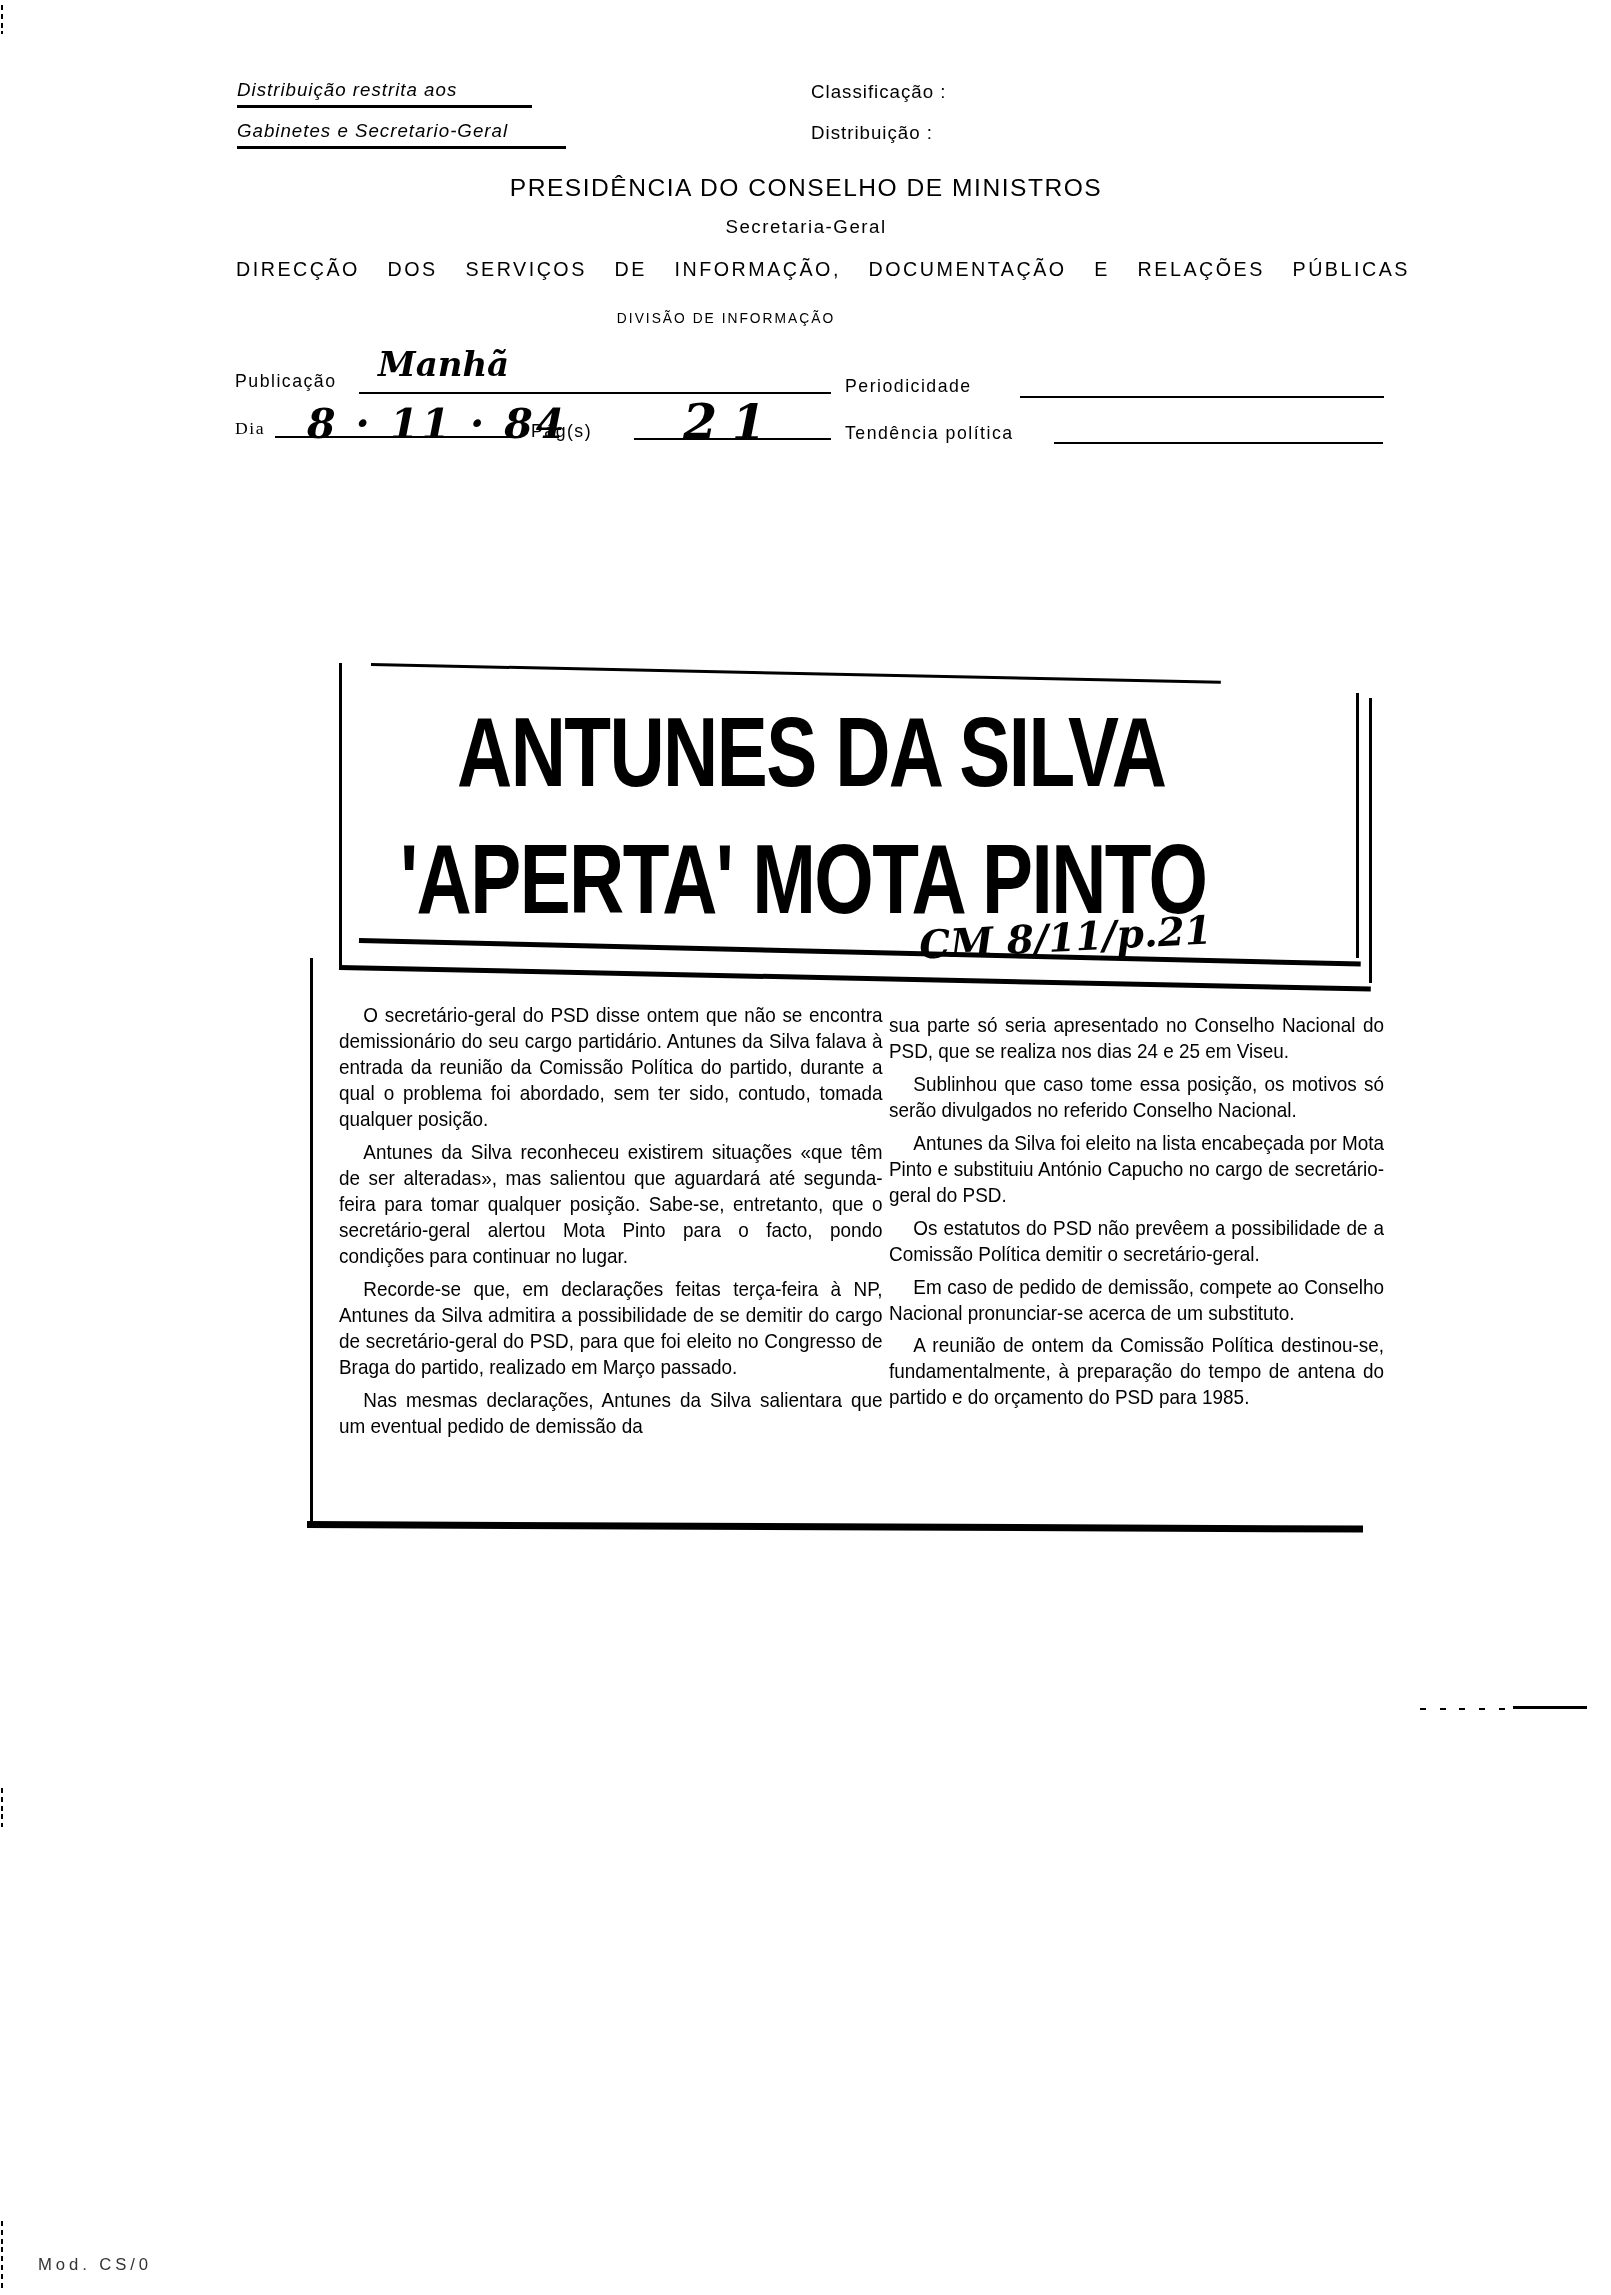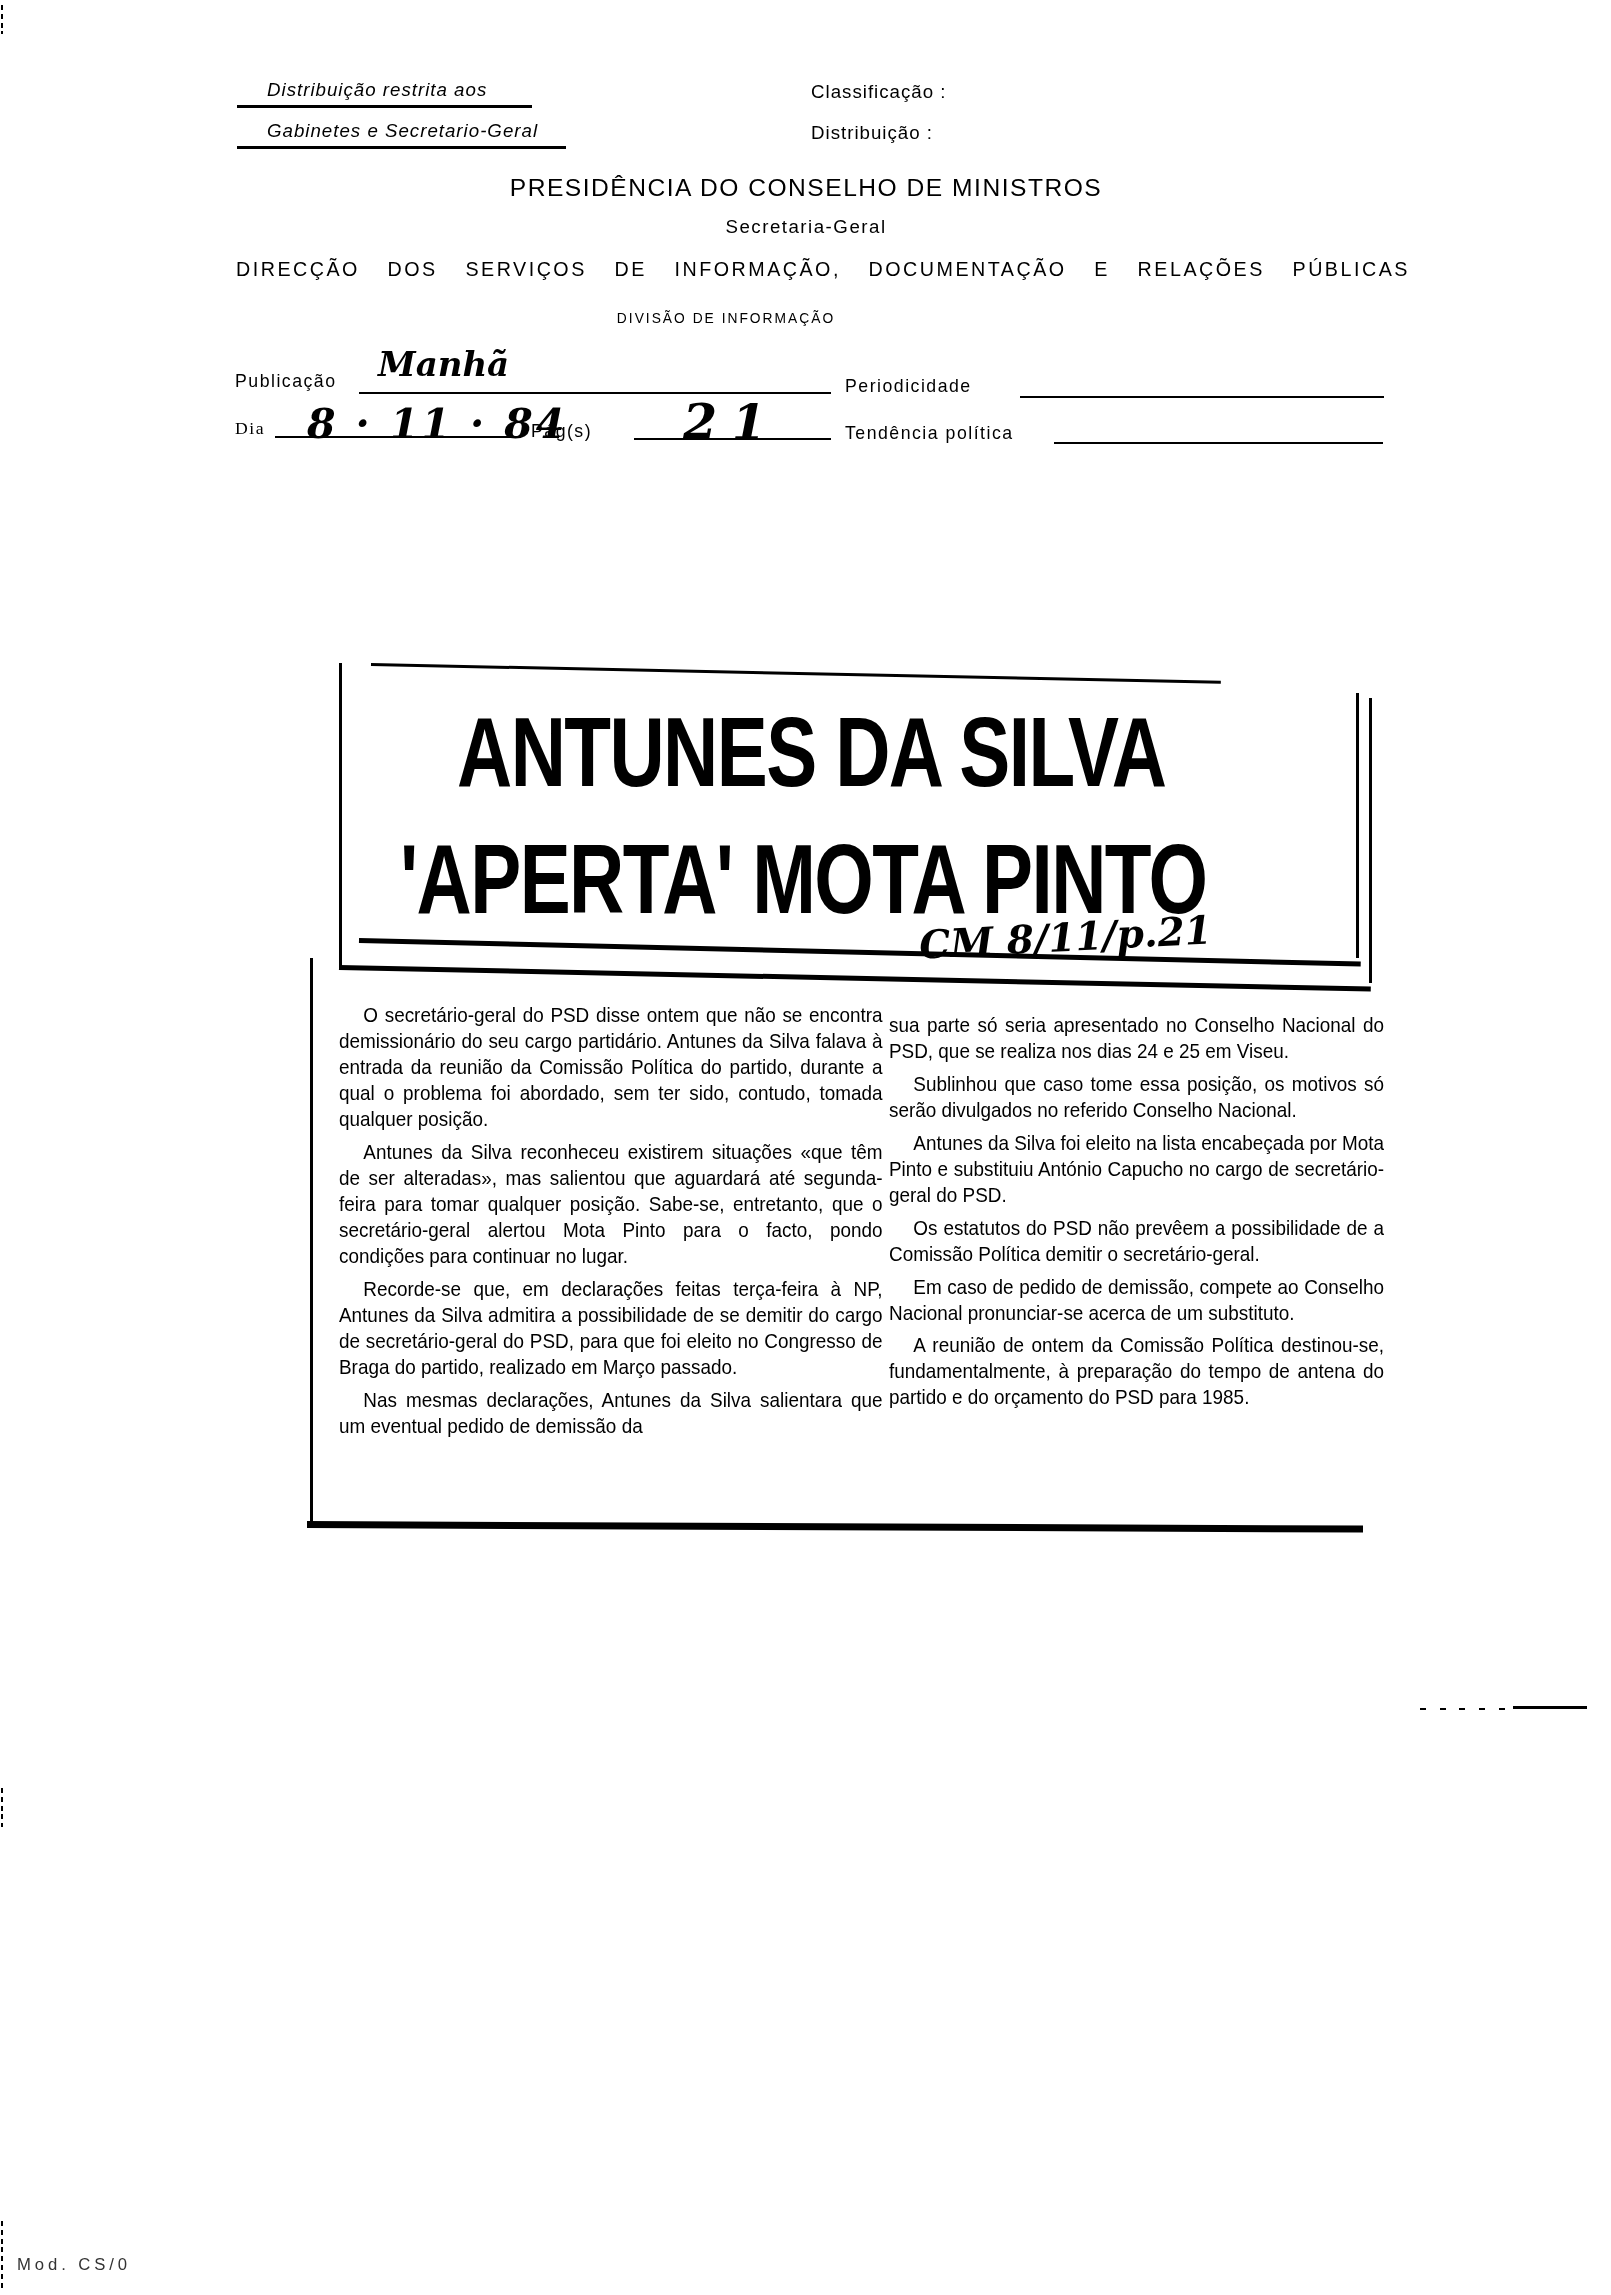--- a/index.html
+++ b/index.html
@@ -3,21 +3,21 @@
 <meta charset="utf-8">
 <style>
   html, body { margin: 0; padding: 0; background: #ffffff; }
   body { width: 1612px; height: 2295px; position: relative; overflow: hidden; color: #000; font-family: "Liberation Sans", sans-serif; }
   .abs { position: absolute; }
 
   
   .margin-line { position: absolute; left: 1px; width: 2px; background: repeating-linear-gradient(#000 0 4.9px, transparent 4.9px 8.8px); }
 
   
-  .restrict { font-size: 18.7px; font-style: italic; letter-spacing: 1px; margin-left: 30px; }
+  .restrict { font-size: 18.7px; font-style: italic; letter-spacing: 1px; }
   .restrict-line { position: absolute; height: 2.5px; background: #000; }
   .meta-label { font-size: 18.7px; letter-spacing: 1px; }
   .org-title { font-size: 24.6px; letter-spacing: 1.5px; text-align: center; width: 1612px; left: 0; }
   .org-sub { font-size: 18.7px; letter-spacing: 1.5px; text-align: center; width: 1612px; left: 0; }
   .direccao { font-size: 19.7px; letter-spacing: 2.5px; word-spacing: 19.7px; left: 236px; width: 1150px; white-space: nowrap; }
   .divisao { font-size: 13.8px; letter-spacing: 2px; text-align: center; width: 1452px; left: 0; }
 
   .form-label { font-size: 17.7px; letter-spacing: 1.5px; }
   .form-line { position: absolute; height: 2px; background: #000; }
   .handwriting { font-family: "DejaVu Serif", serif; font-style: italic; font-weight: bold; }
@@ -99,14 +99,14 @@
   <p>Os estatutos do PSD não prevêem a possibilidade de a Comissão Política demitir o secretário-geral.</p>
   <p>Em caso de pedido de demissão, compete ao Conselho Nacional pronunciar-se acerca de um substituto.</p>
   <p>A reunião de ontem da Comissão Política destinou-se, fundamentalmente, à preparação do tempo de antena do partido e do orçamento do PSD para 1985.</p>
 </div>
 
 <div class="rule-bottom" style="left:307px;top:1521px;width:1056px;"></div>
 
 <div class="abs" style="left:1513px;top:1706px;width:74px;height:2.5px;background:#000;"></div>
 <div class="abs" style="left:1420px;top:1708px;width:93px;height:1.5px;background:repeating-linear-gradient(90deg,#000 0 5.9px,transparent 5.9px 19.7px);"></div>
 
-<div class="abs footer-code" style="left:17px;top:2255px;">Mod. CS/0</div>
+<div class="abs footer-code" style="left:38px;top:2255px;">Mod. CS/0</div>
 
 
 </body></html>

